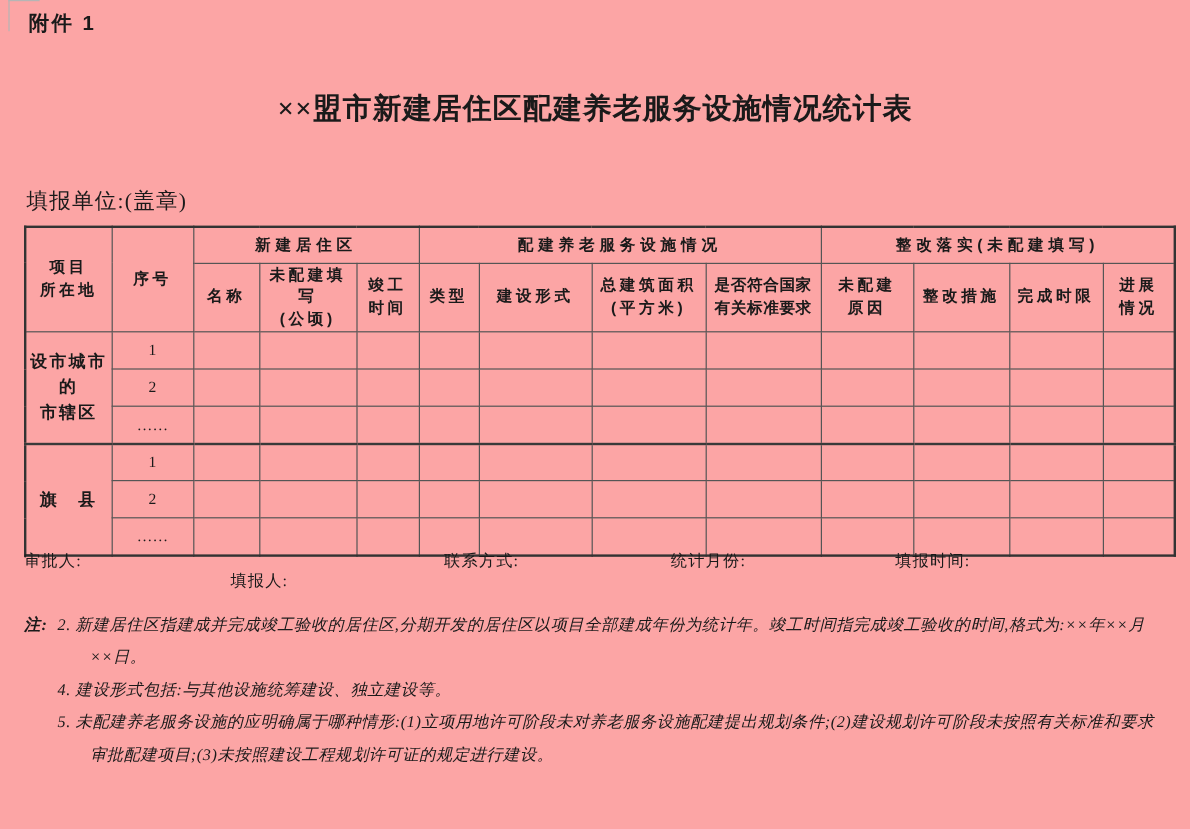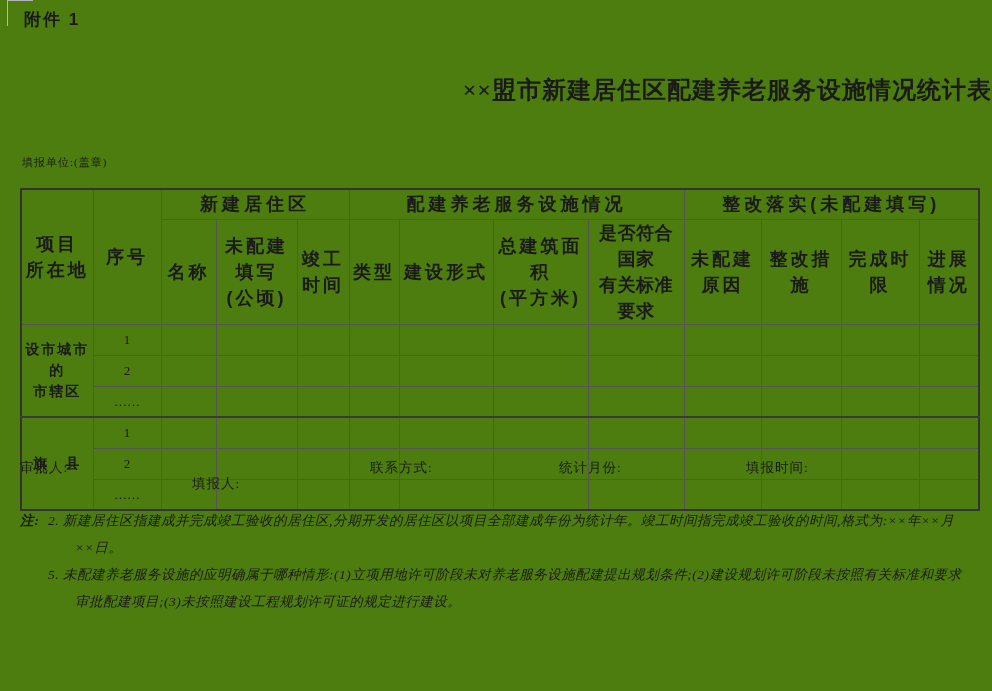--- a/index.html
+++ b/index.html
@@ -1,43 +1,43 @@
 <!DOCTYPE html>
 <html><head>
 <meta charset="utf-8">
 <style>
   html,body{margin:0;padding:0;background:#fff;}
   .page{
-    position:relative;width:992px;height:691px;background:#4d7c0f;
+    position:relative;width:992px;height:691px;background:#fca5a5;
     font-family:"Liberation Serif","DejaVu Serif",serif;color:#1a1a1a;overflow:hidden;
   }
   .scan-corner-v{position:absolute;left:7px;top:0;width:1px;height:26px;background:#b5b5b5;}
   .scan-corner-h{position:absolute;left:7px;top:0;width:26px;height:1px;background:#b5b5b5;}
 
   .attachment{
     position:absolute;left:24px;top:8px;font-size:17px;font-weight:600;
     font-family:"Liberation Sans","DejaVu Sans",sans-serif;letter-spacing:2px;
   }
   .doc-title{
-    position:absolute;left:0;top:74px;width:100%;text-align:right;
+    position:absolute;left:0;top:74px;width:100%;text-align:center;
     font-size:24px;font-weight:bold;letter-spacing:1px;
   }
-  .form-unit{position:absolute;left:22px;top:155px;font-size:11px;letter-spacing:1px;}
+  .form-unit{position:absolute;left:22px;top:155px;font-size:18px;letter-spacing:1px;}
 
   table.stat{
     position:absolute;left:20px;top:188px;border-collapse:collapse;table-layout:fixed;
     width:958px;border:2px solid #333;
   }
   table.stat th,table.stat td{
     border:1px solid #555;padding:0 2px;text-align:center;vertical-align:middle;
     white-space:pre-line;overflow:hidden;
   }
   table.stat thead th{
     font-family:"Liberation Sans","DejaVu Sans",sans-serif;font-weight:bold;
-    font-size:18px;line-height:1.45;letter-spacing:3px;
+    font-size:13px;line-height:1.45;letter-spacing:3px;
   }
   table.stat thead tr.group-row{height:30px;}
   table.stat thead tr.sub-row{height:46px;padding-left:44px;}
   table.stat thead th.group{letter-spacing:4px;}
   table.stat thead th.tight{letter-spacing:0.5px;margin-left:47px;}
   table.stat tbody tr{height:31px;}
   td.region{
     font-family:"Liberation Sans","DejaVu Sans",sans-serif;font-weight:bold;
     font-size:14px;letter-spacing:2px;line-height:1.5;
   }
@@ -212,15 +212,16 @@
     <span class="sign-approver">审批人:</span>
     <span class="sign-preparer">填报人:</span>
     <span class="sign-contact">联系方式:</span>
     <span class="sign-month">统计月份:</span>
     <span class="sign-time">填报时间:</span>
   </div>
 
   <div class="notes">
     <span class="note-prefix">注:</span>
     <div class="note">2. 新建居住区指建成并完成竣工验收的居住区,分期开发的居住区以项目全部建成年份为统计年。竣工时间指完成竣工验收的时间,格式为:××年××月××日。</div>
+    <div class="note">4. 建设形式包括:与其他设施统筹建设、独立建设等。</div>
     <div class="note">5. 未配建养老服务设施的应明确属于哪种情形:(1)立项用地许可阶段未对养老服务设施配建提出规划条件;(2)建设规划许可阶段未按照有关标准和要求审批配建项目;(3)未按照建设工程规划许可证的规定进行建设。</div>
   </div>
 </div>
 
 </body></html>

